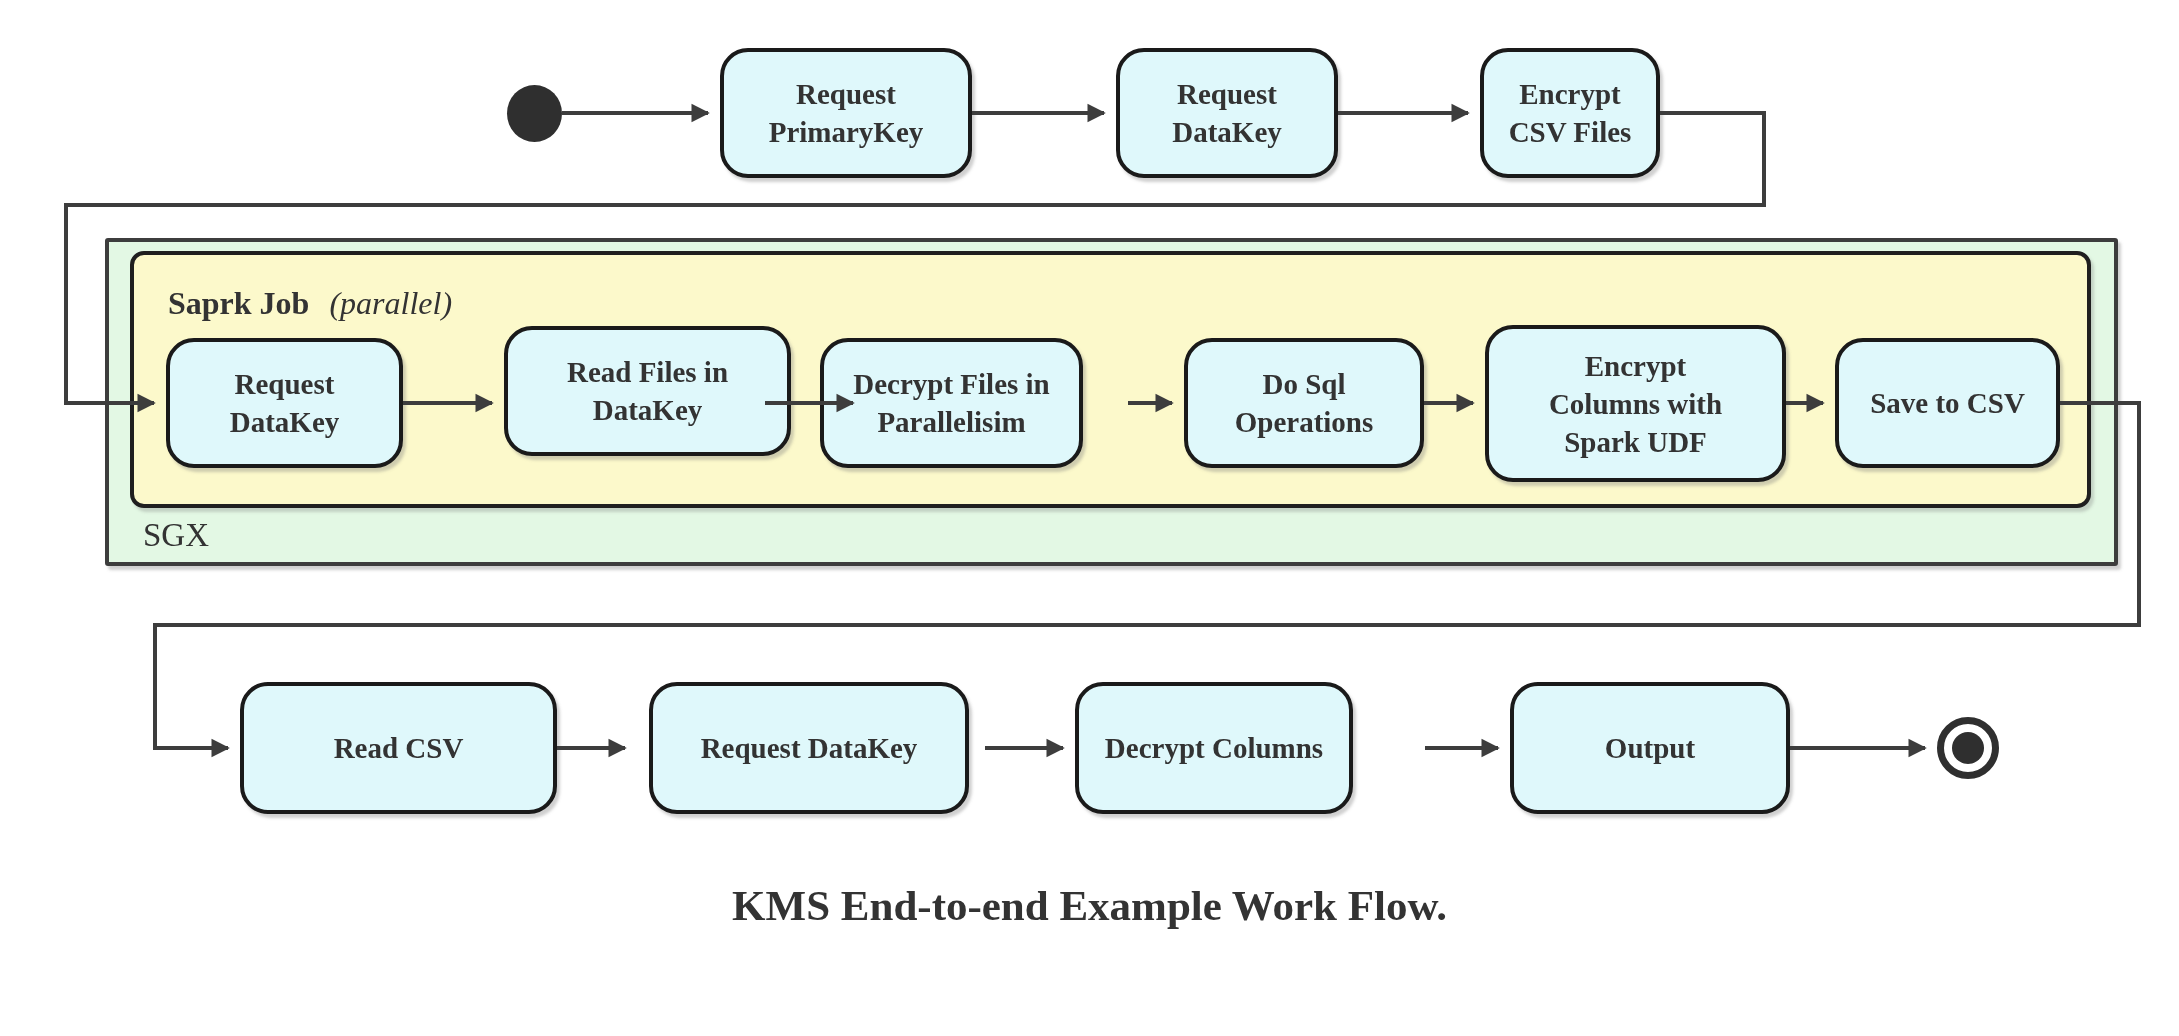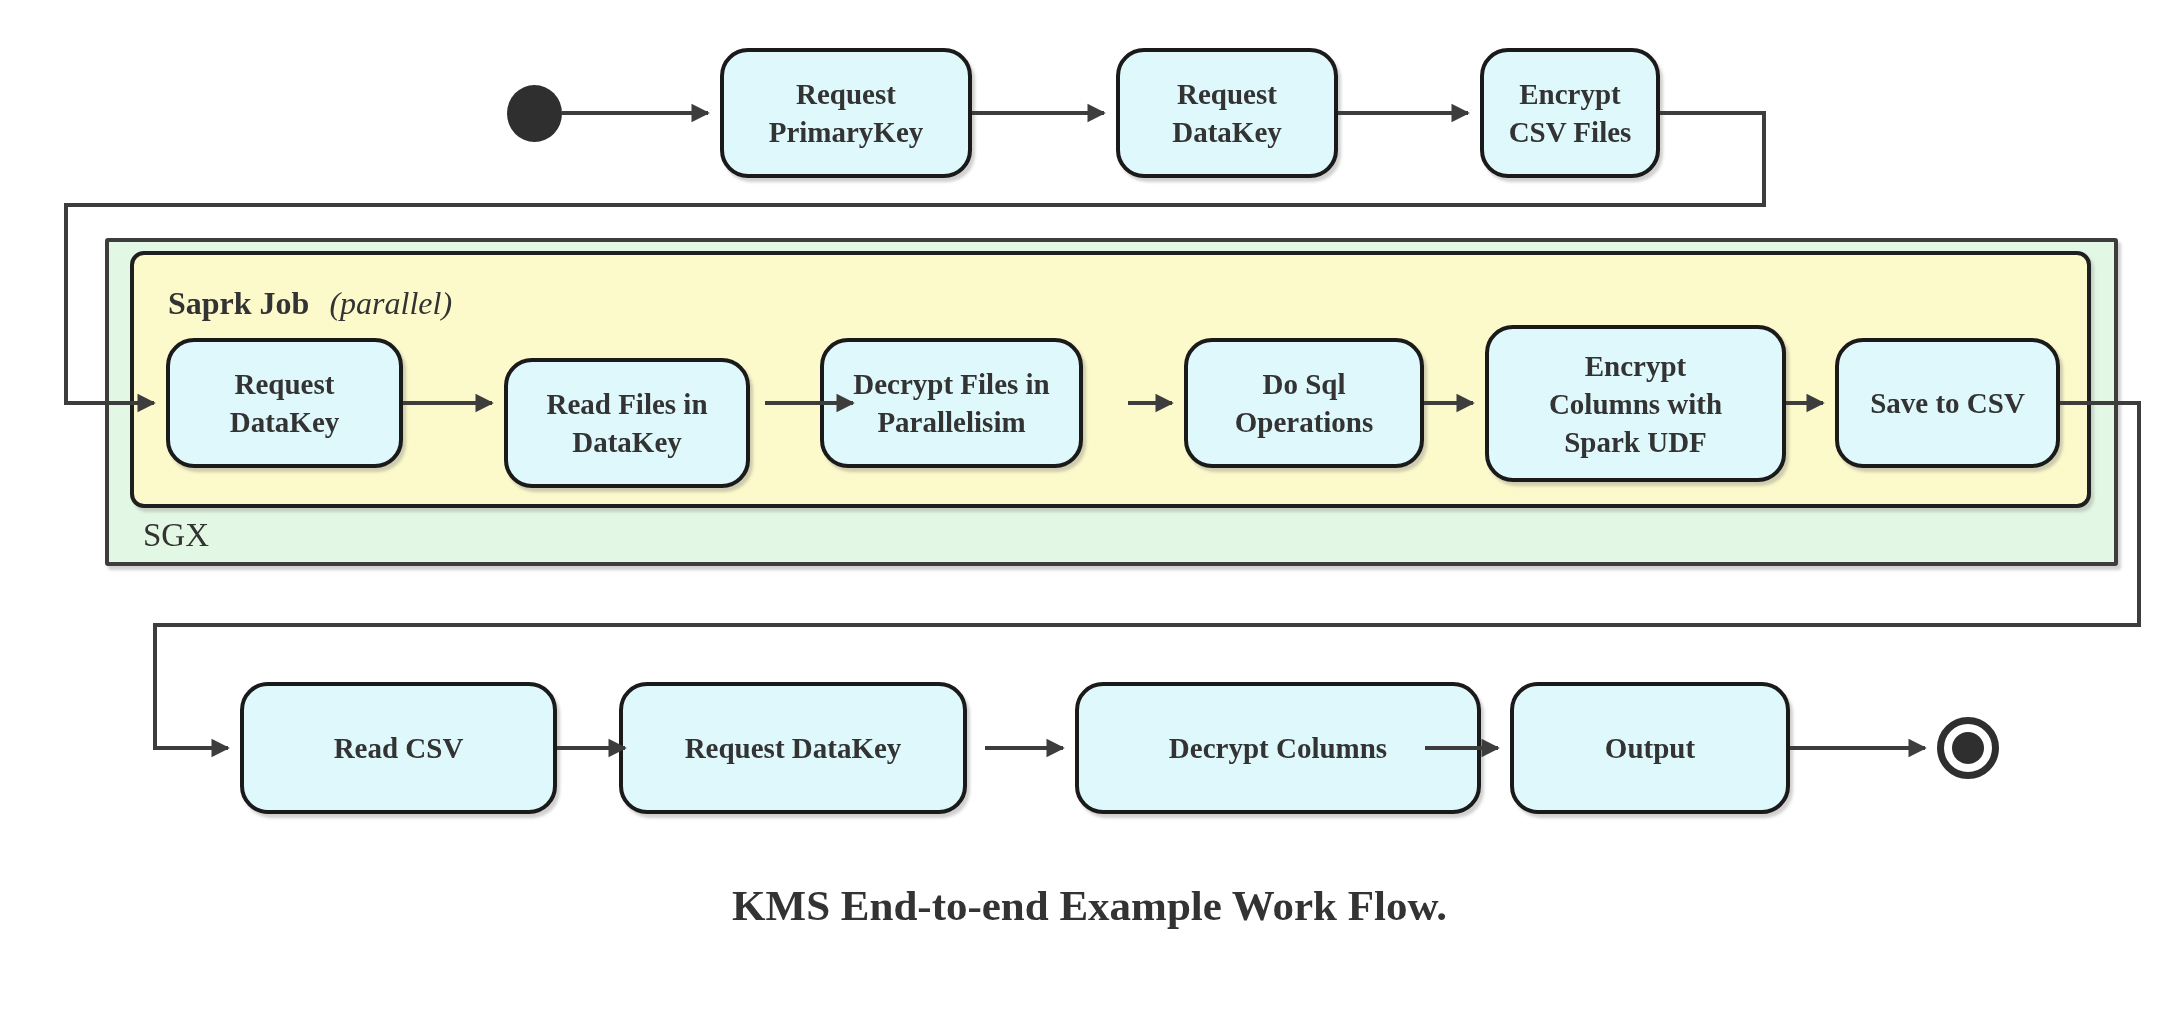--- a/index.html
+++ b/index.html
@@ -83,21 +83,21 @@
   </div>
   <div class="node" style="left:1480px;top:48px;width:180px;height:130px">
     <span>Encrypt</span>
     <span>CSV Files</span>
   </div>
 
   <div class="node" style="left:166px;top:338px;width:237px;height:130px">
     <span>Request</span>
     <span>DataKey</span>
   </div>
-  <div class="node" style="left:504px;top:358px;width:246px;height:130px">
+  <div class="node" style="left:504px;top:326px;width:287px;height:130px">
     <span>Read Files in</span>
     <span>DataKey</span>
   </div>
   <div class="node" style="left:820px;top:338px;width:263px;height:130px">
     <span>Decrypt Files in</span>
     <span>Parallelisim</span>
   </div>
   <div class="node" style="left:1184px;top:338px;width:240px;height:130px">
     <span>Do Sql</span>
     <span>Operations</span>
@@ -107,24 +107,24 @@
     <span>Columns with</span>
     <span>Spark UDF</span>
   </div>
   <div class="node" style="left:1835px;top:338px;width:225px;height:130px">
     <span>Save to CSV</span>
   </div>
 
   <div class="node" style="left:240px;top:682px;width:317px;height:132px">
     <span>Read CSV</span>
   </div>
-  <div class="node" style="left:619px;top:682px;width:348px;height:132px">
+  <div class="node" style="left:649px;top:682px;width:320px;height:132px">
     <span>Request DataKey</span>
   </div>
-  <div class="node" style="left:1075px;top:682px;width:406px;height:132px">
+  <div class="node" style="left:1075px;top:682px;width:278px;height:132px">
     <span>Decrypt Columns</span>
   </div>
   <div class="node" style="left:1510px;top:682px;width:280px;height:132px">
     <span>Output</span>
   </div>
 
   <div class="end-dot">
     <div class="end-inner"></div>
   </div>
 

